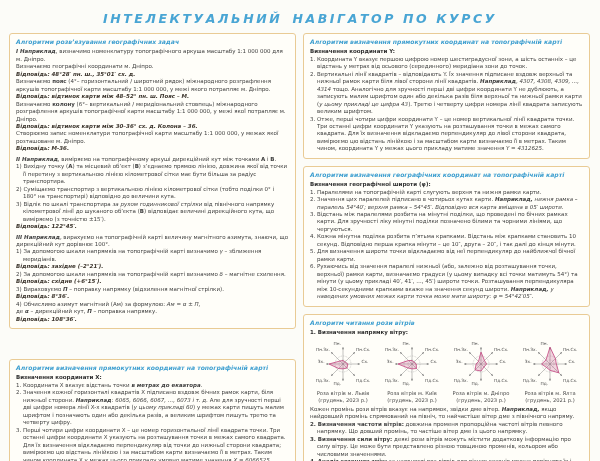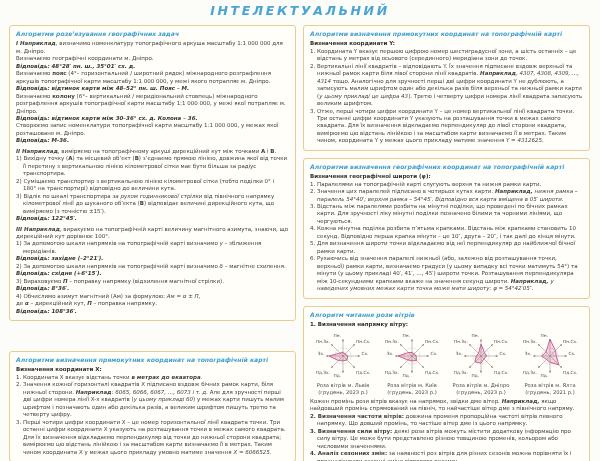--- a/index.html
+++ b/index.html
@@ -1,18 +1,18 @@
 <!DOCTYPE html>
 <html><head>
 <meta charset="utf-8">
 <style>
   html,body{margin:0;padding:0;background:#fff;}
   .page{position:relative;width:600px;height:461px;background:#fcfcf8;overflow:hidden;
         font-family:"DejaVu Sans","Liberation Sans",sans-serif;color:#3f3f3f;}
-  .hdr{display:flex;justify-content:center;gap:10px;padding-top:3px;margin-bottom:7px;}
+  .hdr{display:flex;justify-content:center;gap:10px;padding-top:11px;margin-bottom:7px;}
   .hdr span{color:#49a5d4;font-weight:bold;font-style:italic;font-size:12.5px;letter-spacing:2.6px;white-space:nowrap;}
   .cols{display:flex;gap:7px;padding:0 9px;}
   .col{width:287px;display:flex;flex-direction:column;box-sizing:border-box;}
   .box{box-sizing:border-box;border:1px solid #e9cb95;border-radius:3px;background:#fffef9;
        padding:4px 6px 5px;font-size:5.5px;line-height:1.36;margin-bottom:7px;}
   .box-gap{margin-bottom:30px;}
   .box-title{margin:0 0 2px;color:#3e9fd0;font-weight:bold;font-style:italic;font-size:6.1px;}
   .para{margin:0;}
   .hang{padding-left:7px;text-indent:-7px;}
   .gap{margin-top:3px;}
@@ -22,20 +22,21 @@
   .rose{width:66px;text-align:center;}
   .rose svg{display:block;margin:0 auto;}
   .rose-cap{font-size:5.2px;line-height:1.3;color:#4a4a4a;margin-top:0;}
 </style>
 </head>
 <body>
 
 <div class="page">
   <div class="hdr">
     <span>ІНТЕЛЕКТУАЛЬНИЙ</span>
+    <span>НАВІГАТОР ПО КУРСУ</span>
   </div>
   <div class="cols">
     <div class="col">
       <section class="box box-gap">
         <h2 class="box-title">Алгоритми розв’язування географічних задач</h2>
         <div>
             <p class="para"><span style="font-weight: bold; font-style: italic;">І Наприклад</span><span>, визначимо номенклатуру топографічного аркуша масштабу 1:1 000 000 для м. Дніпро.</span></p>
             <p class="para"><span>Визначаємо географічні координати м. Дніпро.</span></p>
             <p class="para answer"><span>Відповідь: 48°28′ пн. ш., 35°01′ сх. д.</span></p>
             <p class="para"><span>Визначаємо </span><span style="font-weight: bold;">пояс</span><span> (4°– горизонтальний / широтний рядок) міжнародного розграфлення аркушів топографічної карти масштабу 1:1 000 000, у межі якого потрапляє м. Дніпро.</span></p>

